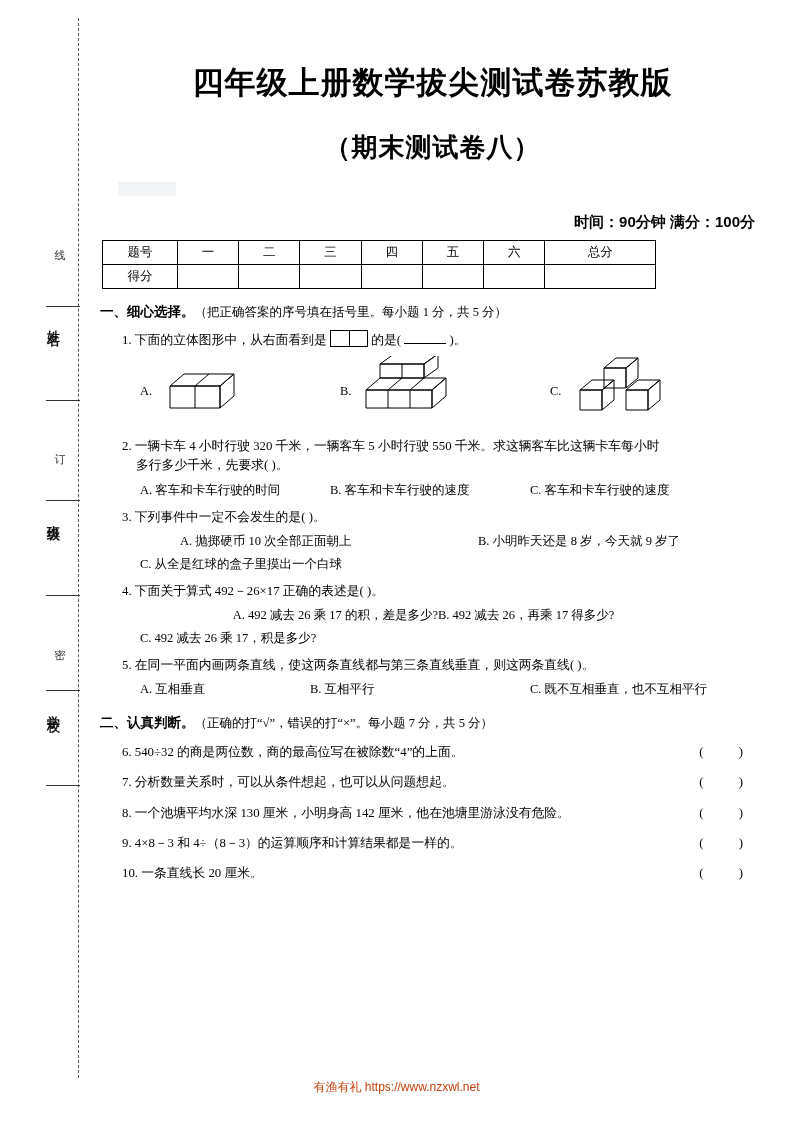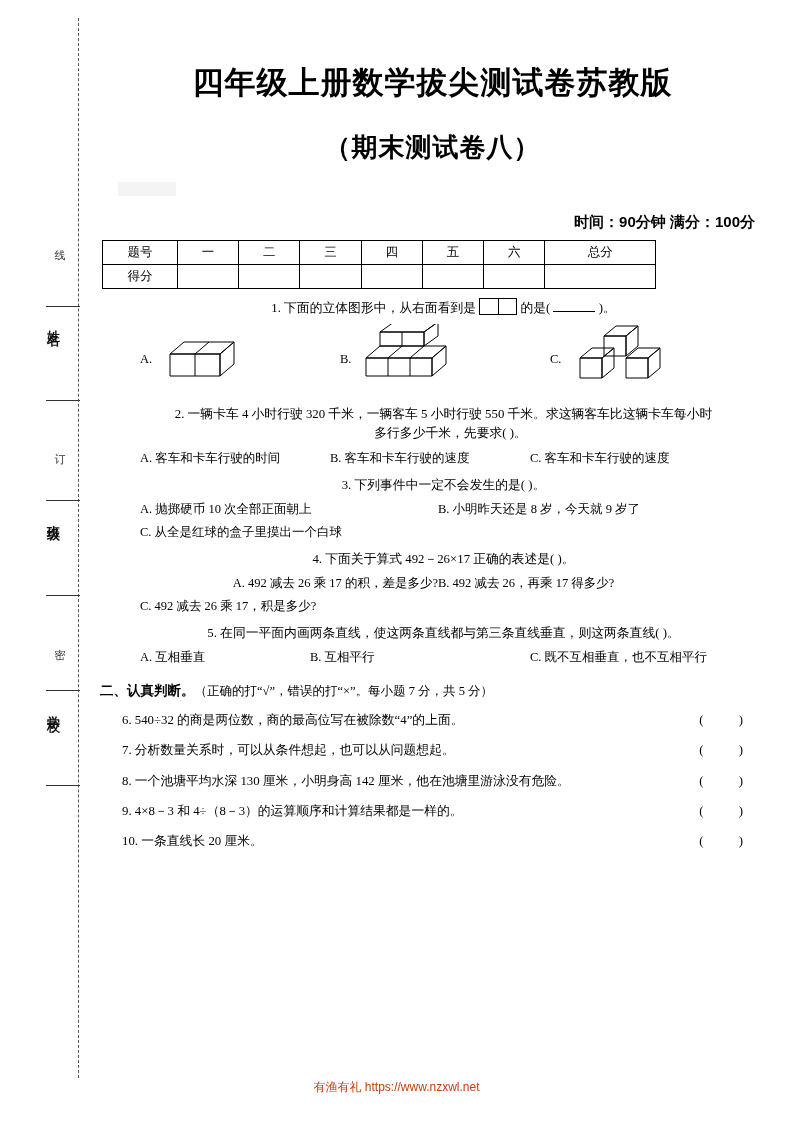--- a/index.html
+++ b/index.html
@@ -117,21 +117,20 @@
     margin: 14px 0 6px 0;
   }
   .section-head .normal {
     font-weight: normal;
     font-size: 12.5px;
   }
   .q {
     font-size: 12.8px;
     margin: 9px 0 0 22px;
     line-height: 1.5;
-    text-align: center;
   }
   .opts {
     font-size: 12.5px;
     margin: 6px 0 0 40px;
     display: flex;
   }
   .opts .o {
     white-space: nowrap;
   }
   .blank-line {
@@ -252,20 +251,23 @@
         <td></td>
         <td></td>
         <td></td>
         <td></td>
         <td></td>
         <td></td>
       </tr>
     </tbody>
       </table>
 
+    <div class="section-head">
+      <span>一、细心选择。</span><span class="normal">（把正确答案的序号填在括号里。每小题 1 分，共 5 分）</span>
+    </div>
 
     <div class="q">
       <span>1.</span>
       <span>下面的立体图形中，从右面看到是</span>
       <span class="view-box"></span>
       <span>的是(</span>
       <span class="blank-line"></span>
       <span>)。</span>
     </div>
 
@@ -323,21 +325,21 @@
       <span class="o" style="width:190px;">A. 客车和卡车行驶的时间</span>
       <span class="o" style="width:200px;">B. 客车和卡车行驶的速度</span>
       <span class="o">C. 客车和卡车行驶的速度</span>
     </div>
 
     <div class="q">
       <span>3.</span>
       <span>下列事件中一定不会发生的是(            )。</span>
     </div>
     <div class="opts">
-      <span class="o" style="width:298px;">A. 抛掷硬币 10 次全部正面朝上</span>
+      <span class="o" style="width:298px;margin-left:40px;">A. 抛掷硬币 10 次全部正面朝上</span>
       <span class="o">B. 小明昨天还是 8 岁，今天就 9 岁了</span>
     </div>
     <div class="opts">
       <span class="o">C. 从全是红球的盒子里摸出一个白球</span>
     </div>
 
     <div class="q">
       <span>4.</span>
       <span>下面关于算式 492－26×17 正确的表述是(            )。</span>
     </div>

